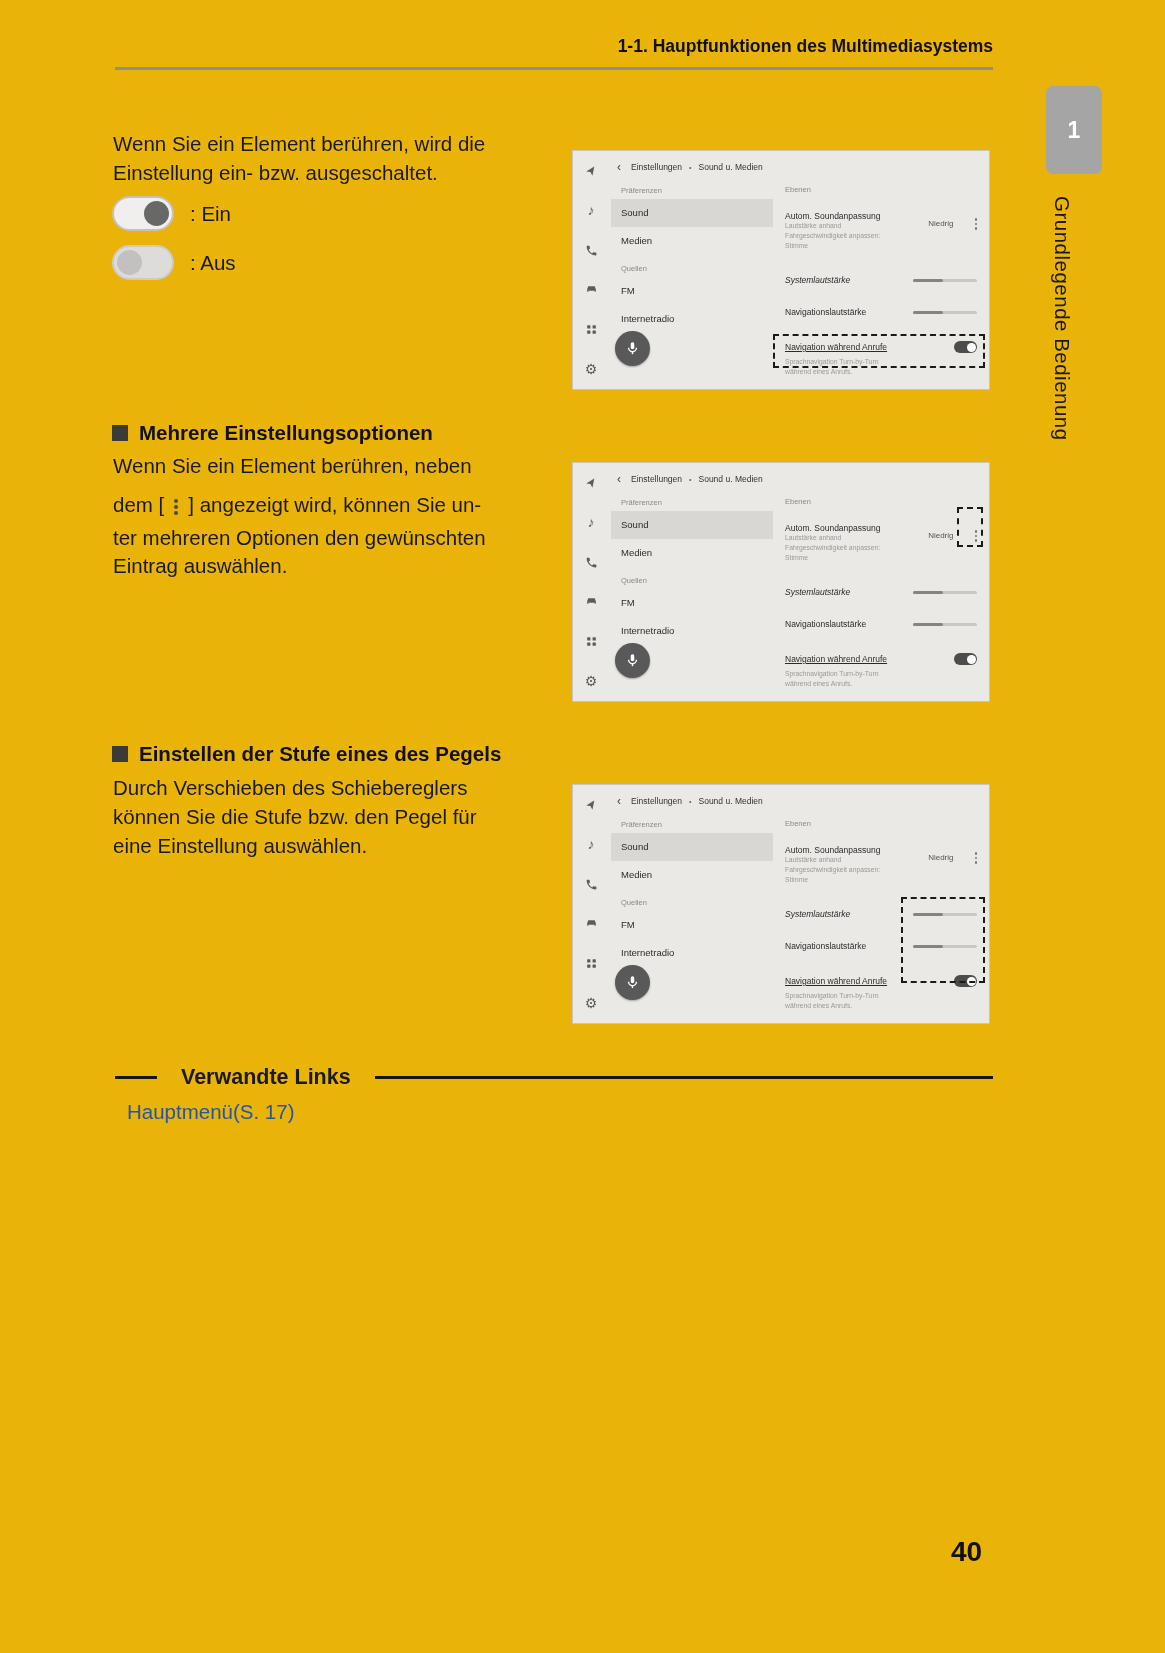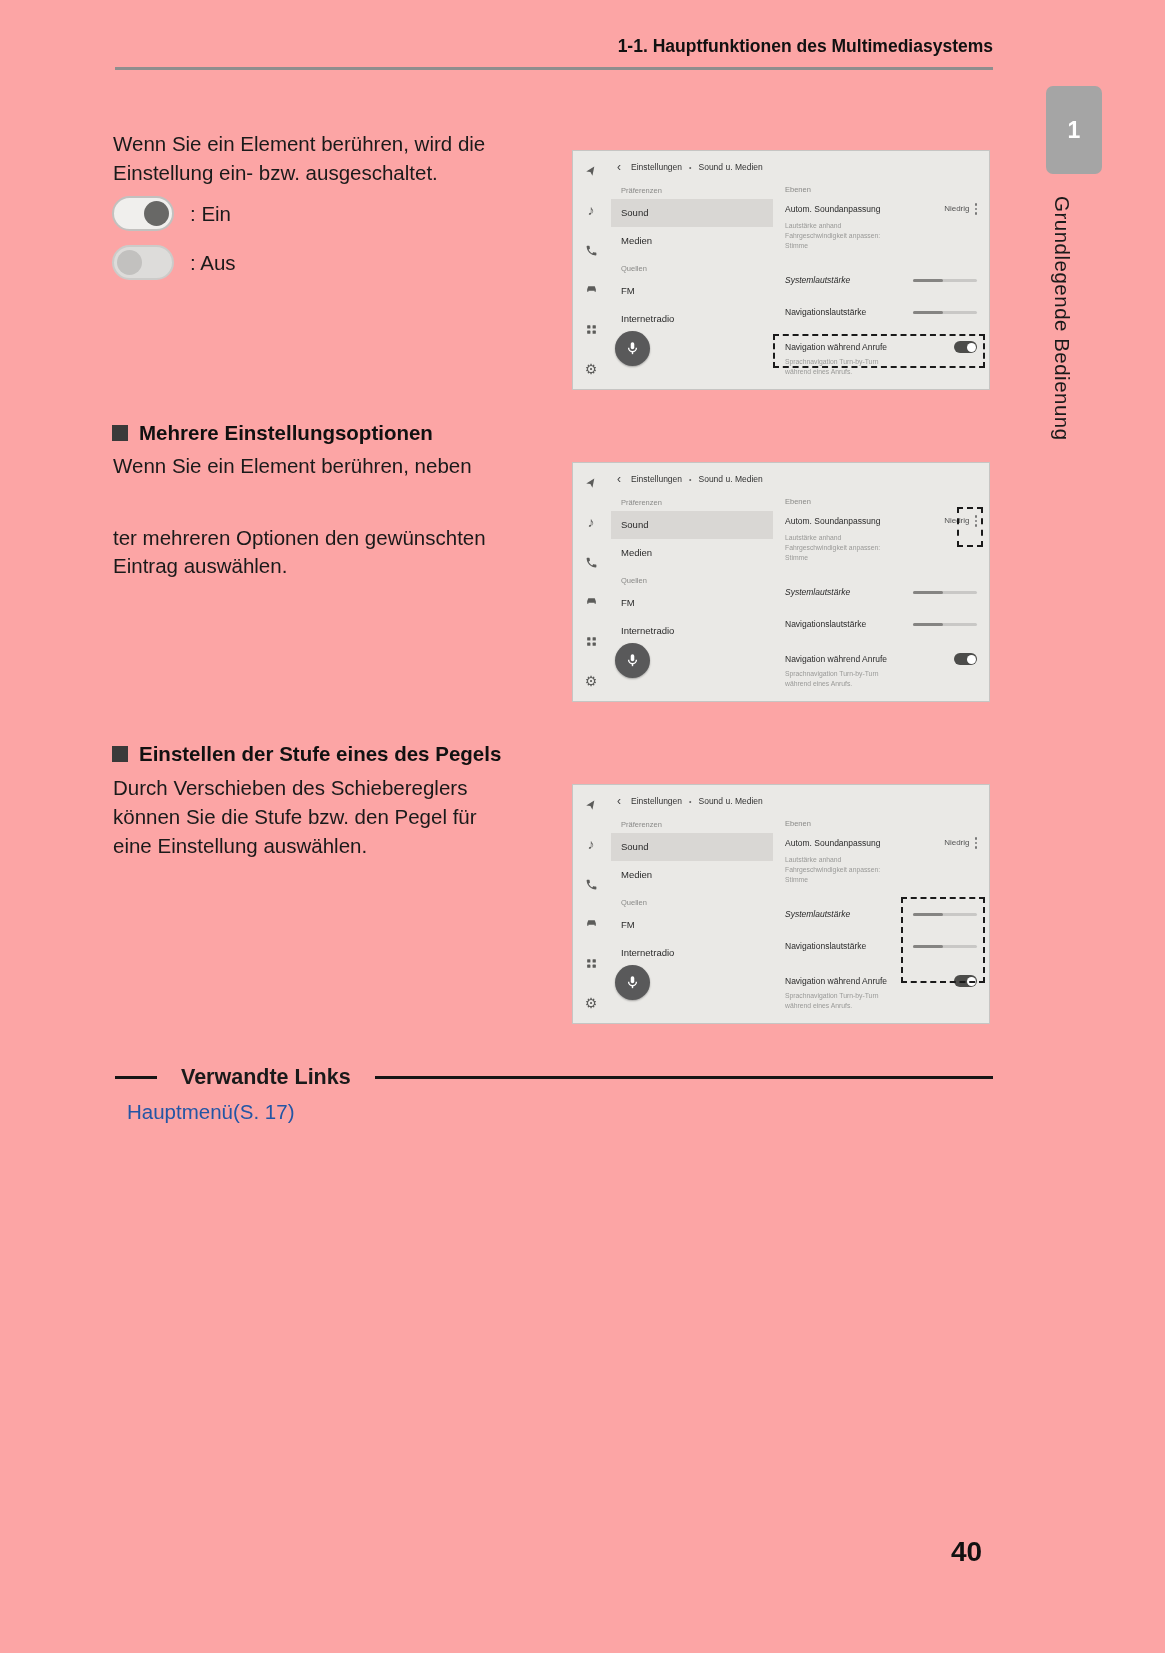--- a/index.html
+++ b/index.html
@@ -1,17 +1,17 @@
 <!DOCTYPE html>
 <html><head>
 <meta charset="utf-8">
 <style>
   * { box-sizing: border-box; margin: 0; padding: 0; }
   body { background: #ffffff; font-family: "Liberation Sans", sans-serif; }
-  .page { position: relative; width: 1165px; height: 1653px; background: #fca5a5; overflow: hidden; color: #1a1a1a; }
+  .page { position: relative; width: 1165px; height: 1653px; background: #eab308; overflow: hidden; color: #1a1a1a; }
 
   
   .header-title { position: absolute; top: 36px; right: 172px; font-size: 17.5px; font-weight: bold; color: #111; }
   .header-rule { position: absolute; top: 67px; left: 115px; width: 878px; height: 2.5px; background: #8e8e8e; }
 
   
   .chapter-tab { position: absolute; left: 1046px; top: 86px; width: 56px; height: 88px; background: #a5a5a5; border-radius: 7px;
                  color: #fff; font-size: 23px; font-weight: bold; display: flex; align-items: center; justify-content: center; }
   .chapter-vlabel { position: absolute; left: 1050px; top: 196px; writing-mode: vertical-rl; font-size: 20.5px; color: #1a1a1a; letter-spacing: 0.5px; }
 
@@ -50,26 +50,26 @@
   .menu-group { font-size: 7.5px; color: #8a8a88; padding: 9px 10px 4px; }
   .menu-item { font-size: 9.5px; color: #2b2b2b; padding: 0 10px; height: 28px; line-height: 28px; }
   .menu-item.selected { background: #d9d7d4; }
   .mic { position: absolute; left: 42px; top: 180px; width: 35px; height: 35px; border-radius: 50%; background: #59595a; z-index: 2;
          display: flex; align-items: center; justify-content: center; box-shadow: 0 1px 2px rgba(0,0,0,0.3); }
   .mic-svg { width: 17px; height: 17px; }
   .panel { position: absolute; left: 212px; top: 0; width: 198px; height: 100%; }
   .p-group { position: absolute; top: 34px; font-size: 7.5px; color: #8a8a88; }
   .p-row { position: absolute; left: 0; right: 6px; display: flex; justify-content: space-between; align-items: center; font-size: 8.5px; color: #2b2b2b; }
   .p-row1 { top: 52px; }
-  .p-val { display: inline-flex; align-items: center; gap: 5px; color: #555; font-size: 8px; }
+  .p-val { display: inline-flex; align-items: center; gap: 21px; color: #555; font-size: 8px; margin-top: 15px; }
   .p-sub { position: absolute; font-size: 6.8px; color: #9a9a98; line-height: 10px; }
   .p-sub1 { top: 70px; }
   .p-row2 { top: 124px; font-style: italic; }
   .p-row3 { top: 156px; }
-  .p-row4 { top: 190px; }
+  .p-row4 { top: 190px; text-decoration: underline; }
   .p-sub4 { top: 206px; }
   .slider { width: 64px; height: 3px; background: #c9c8c6; border-radius: 2px; position: relative; display: inline-block; }
   .slider-fill { position: absolute; left: 0; top: 0; height: 100%; width: 30px; background: #858482; border-radius: 2px; }
   .mini-toggle { width: 23px; height: 12px; border-radius: 6px; background: #4c4c4a; position: relative; display: inline-block; }
   .mini-knob { position: absolute; right: 1.5px; top: 1.5px; width: 9px; height: 9px; border-radius: 50%; background: #fff; }
   .hl { position: absolute; border: 2px dashed #1a1a1a; display: none; z-index: 3; }
   .hl-v1 { left: 200px; top: 183px; width: 212px; height: 34px; }
   .hl-v2 { left: 384px; top: 44px; width: 26px; height: 40px; }
   .hl-v3 { left: 328px; top: 112px; width: 84px; height: 86px; }
   .slot-v1 .hl-v1 { display: block; }
@@ -211,20 +211,27 @@
     <div class="hl hl-v1"></div>
 
   </div>
 </div>
 
   <div class="sec-title" style="top:421px">
     <span class="sq"></span>
     <span>Mehrere Einstellungsoptionen</span>
   </div>
   <div class="body-line" style="top:454px">Wenn Sie ein Element berühren, neben</div>
+  <div class="body-line" style="top:493px">
+    <span>dem [</span><span class="vdots inline">
+        <i></i>
+        <i></i>
+        <i></i>
+      </span><span>] angezeigt wird, können Sie un-</span>
+  </div>
   <div class="body-line" style="top:526px">ter mehreren Optionen den gewünschten</div>
   <div class="body-line" style="top:554px">Eintrag auswählen.</div>
 
   <div class="shot-slot slot-v2" style="left:572px;top:462px">
   <div class="shot">
     <div class="rail">
       <svg class="ri" viewBox="0 0 24 24">
             <path fill="#5c5c5a" d="M12 3l7 16-7-3.5L5 19z" transform="rotate(35 12 12)"></path>
           </svg>
       <span class="ri-txt">♪</span>

